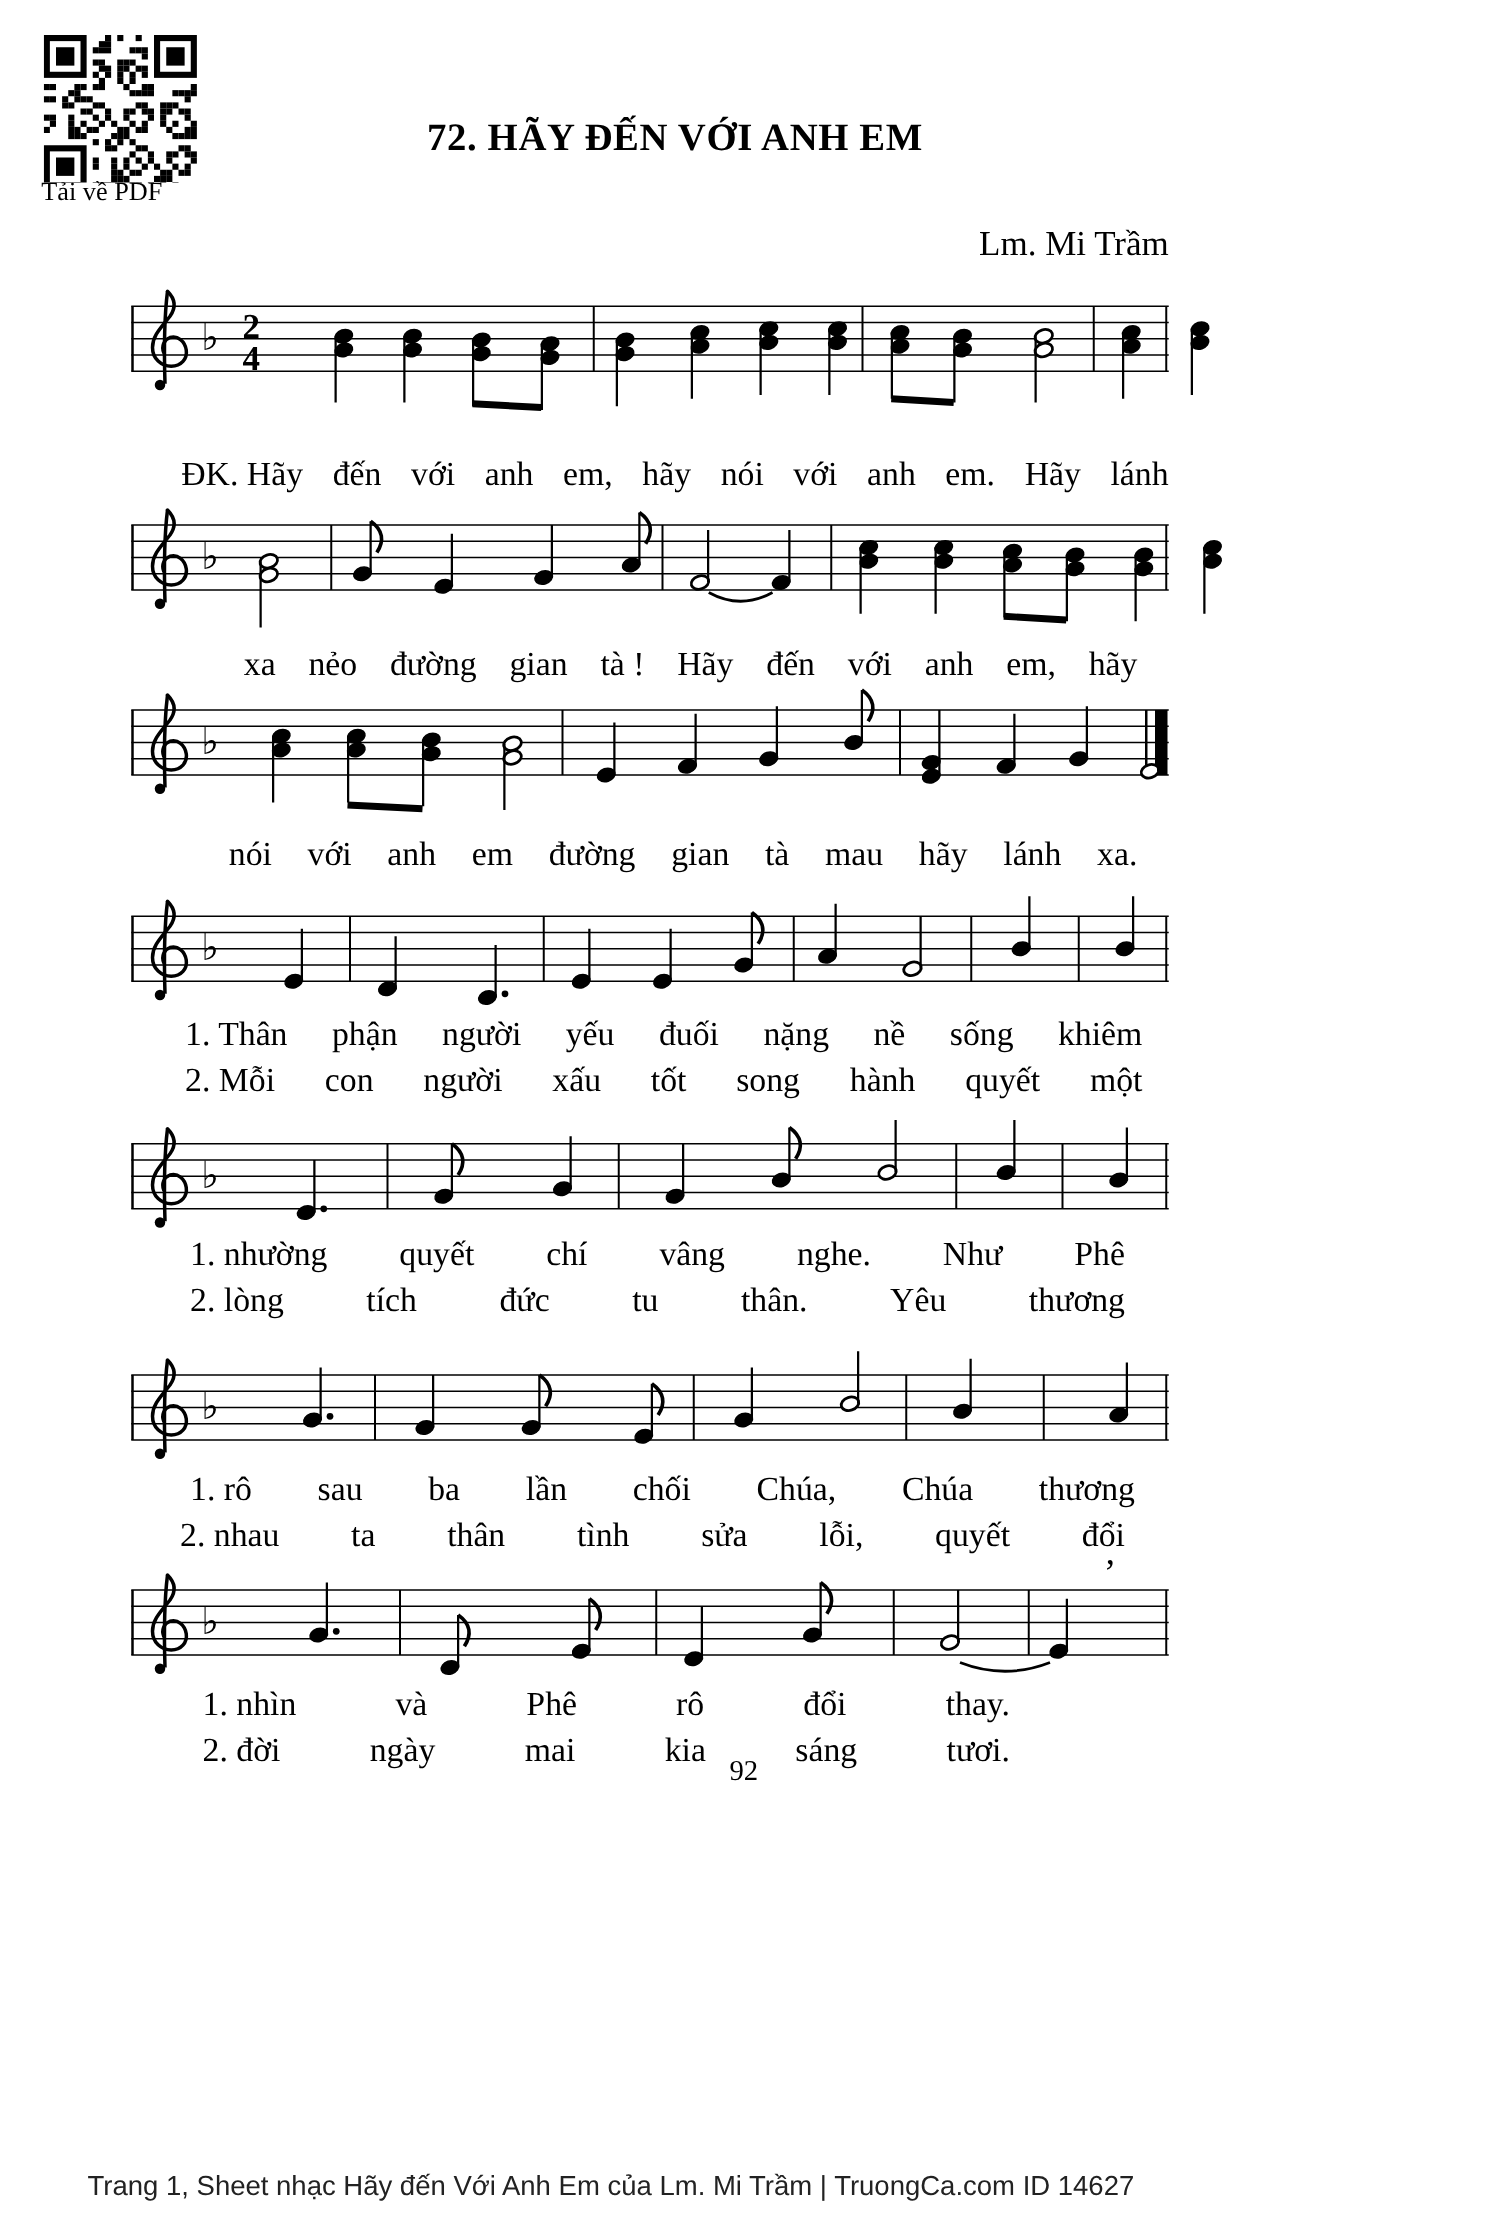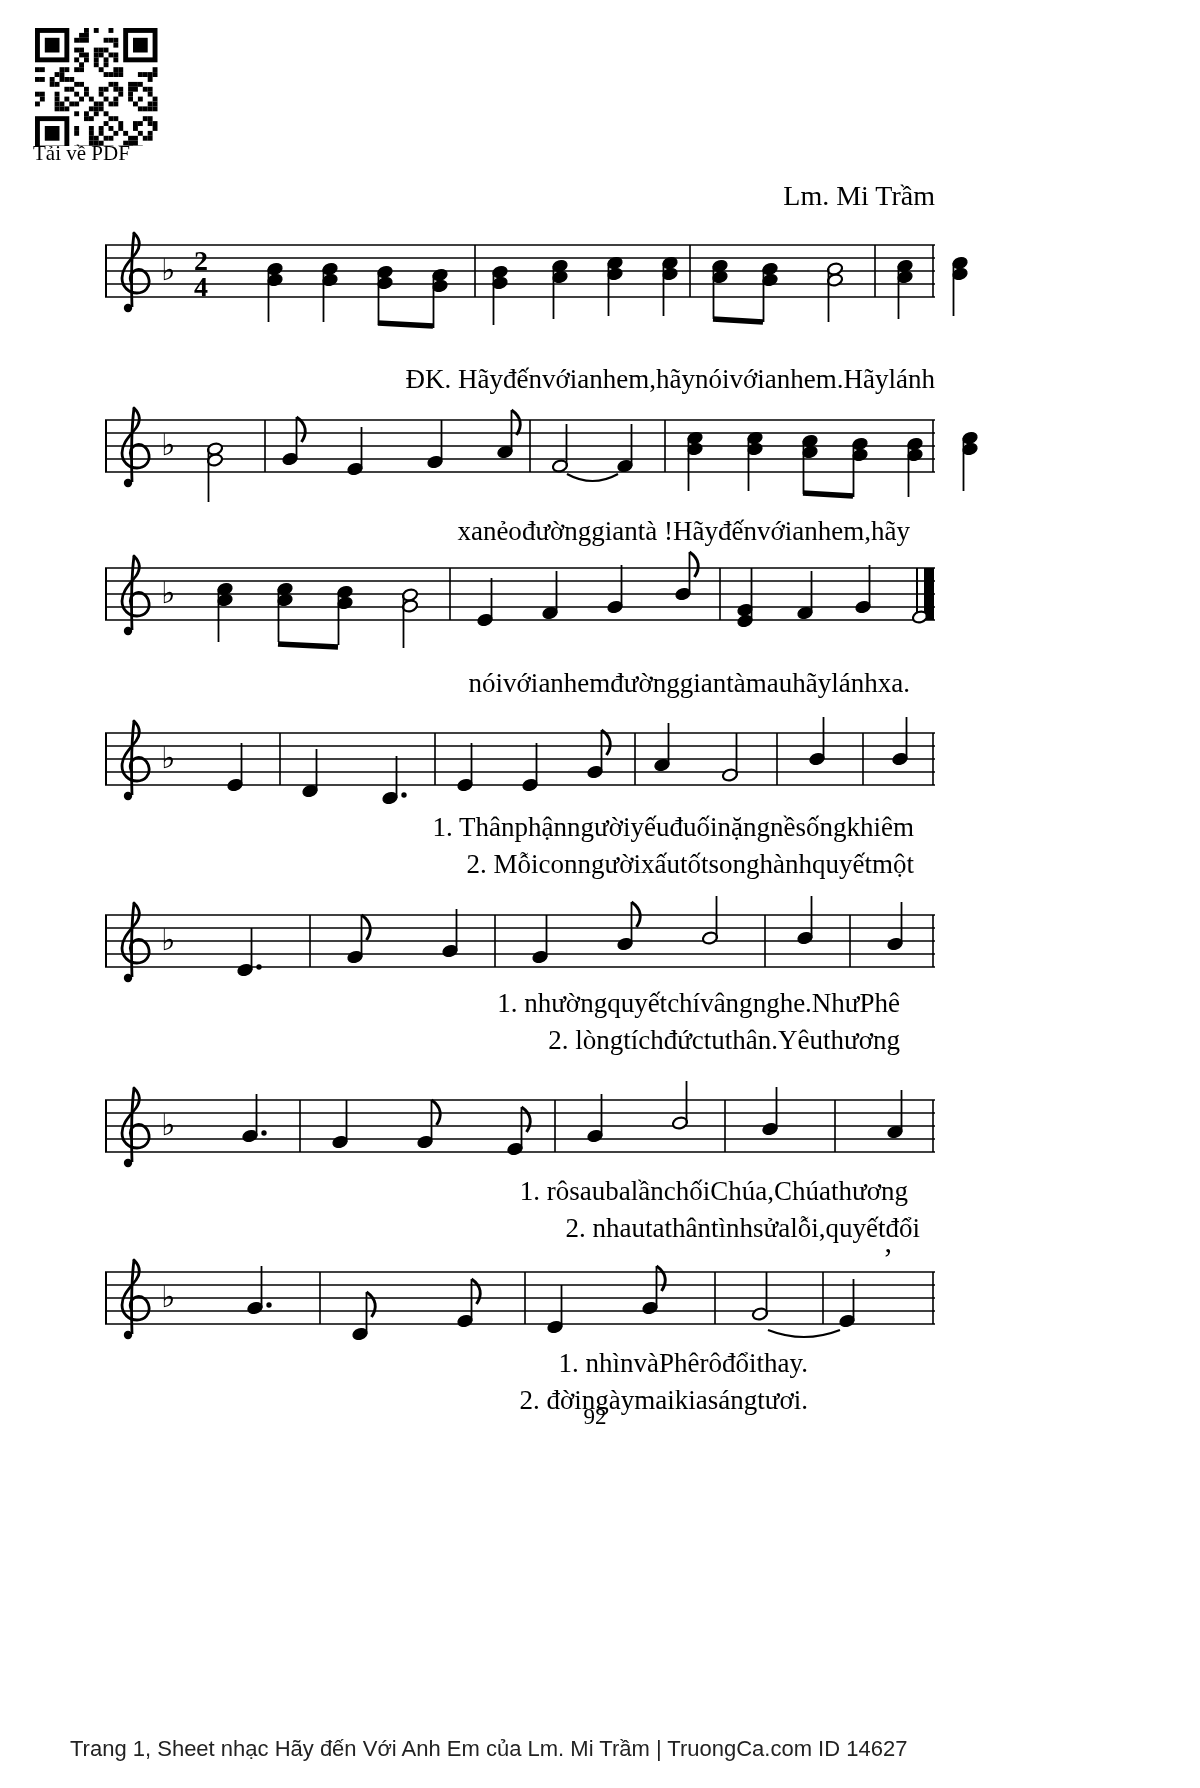--- a/index.html
+++ b/index.html
@@ -5,21 +5,21 @@
   html,body{margin:0;padding:0;background:#fff}
   .page{position:relative;width:1200px;height:1788px;background:#fff;overflow:hidden;
         font-family:"Liberation Serif","DejaVu Serif",serif;color:#000}
   .qr{position:absolute;left:35px;top:28px;width:126px;height:118px;cursor:pointer}
   .qr-label{position:absolute;left:33px;top:141px;font-family:Liberation Serif, serif;
         font-size:21px;cursor:pointer}
   .title{position:absolute;left:0;top:92px;width:1080px;margin:0;text-align:center;
         font-size:31px;font-weight:bold;letter-spacing:.5px}
   .composer{position:absolute;top:180px;right:265px;font-size:28px}
   .staff{position:absolute;left:105px;width:830px;height:125px;overflow:visible}
-  .lyric{position:absolute;display:flex;justify-content:flex-end;font-size:27px;white-space:nowrap}
+  .lyric{position:absolute;display:flex;justify-content:space-between;font-size:27px;white-space:nowrap}
   .lyric .w{display:inline-block}
   .pagenum{position:absolute;left:0;top:1404px;width:1190px;text-align:center;font-size:23px}
   .footer{position:absolute;left:70px;top:1736px;font-family:Liberation Sans, sans-serif;
         font-size:22px;color:#222}
 </style>
 </head>
 <body>
 
 <div class="page">
 
@@ -205,20 +205,21 @@
         <rect x="88.2" y="0" width="34.300000000000004" height="34.300000000000004" fill="#000"></rect>
         <rect x="93.10000000000001" y="4.9" width="24.5" height="24.5" fill="#fff"></rect>
         <rect x="98" y="9.8" width="14.700000000000001" height="14.700000000000001" fill="#000"></rect>
         <rect x="0" y="88.2" width="34.300000000000004" height="34.300000000000004" fill="#000"></rect>
         <rect x="4.9" y="93.10000000000001" width="24.5" height="24.5" fill="#fff"></rect>
         <rect x="9.8" y="98" width="14.700000000000001" height="14.700000000000001" fill="#000"></rect>
       </svg>
   </div>
   <div class="qr-label">Tải về PDF</div>
 
+  <h1 class="title">72. HÃY ĐẾN VỚI ANH EM</h1>
   <div class="composer">Lm. Mi Trầm</div>
 
   <svg class="staff" style="top:225px" viewBox="0 0 830 125">
       <line x1="0" y1="20" x2="830" y2="20" stroke="#000" stroke-width="1.3"></line>
       <line x1="0" y1="33" x2="830" y2="33" stroke="#000" stroke-width="1.3"></line>
       <line x1="0" y1="46" x2="830" y2="46" stroke="#000" stroke-width="1.3"></line>
       <line x1="0" y1="59" x2="830" y2="59" stroke="#000" stroke-width="1.3"></line>
       <line x1="0" y1="72" x2="830" y2="72" stroke="#000" stroke-width="1.3"></line>
       <line x1="1" y1="20" x2="1" y2="72" stroke="#000" stroke-width="2"></line>
       <line x1="370" y1="20" x2="370" y2="72" stroke="#000" stroke-width="1.6"></line>
@@ -585,21 +586,21 @@
   <div class="lyric" style="top:1176px;left:152px;width:756px">
       <span class="w">1. rô</span>
       <span class="w">sau</span>
       <span class="w">ba</span>
       <span class="w">lần</span>
       <span class="w">chối</span>
       <span class="w">Chúa,</span>
       <span class="w">Chúa</span>
       <span class="w">thương</span>
     </div>
-  <div class="lyric" style="top:1213px;left:164px;width:756px">
+  <div class="lyric" style="top:1213px;left:144px;width:756px">
       <span class="w">2. nhau</span>
       <span class="w">ta</span>
       <span class="w">thân</span>
       <span class="w">tình</span>
       <span class="w">sửa</span>
       <span class="w">lỗi,</span>
       <span class="w">quyết</span>
       <span class="w">đổi</span>
     </div>
 

